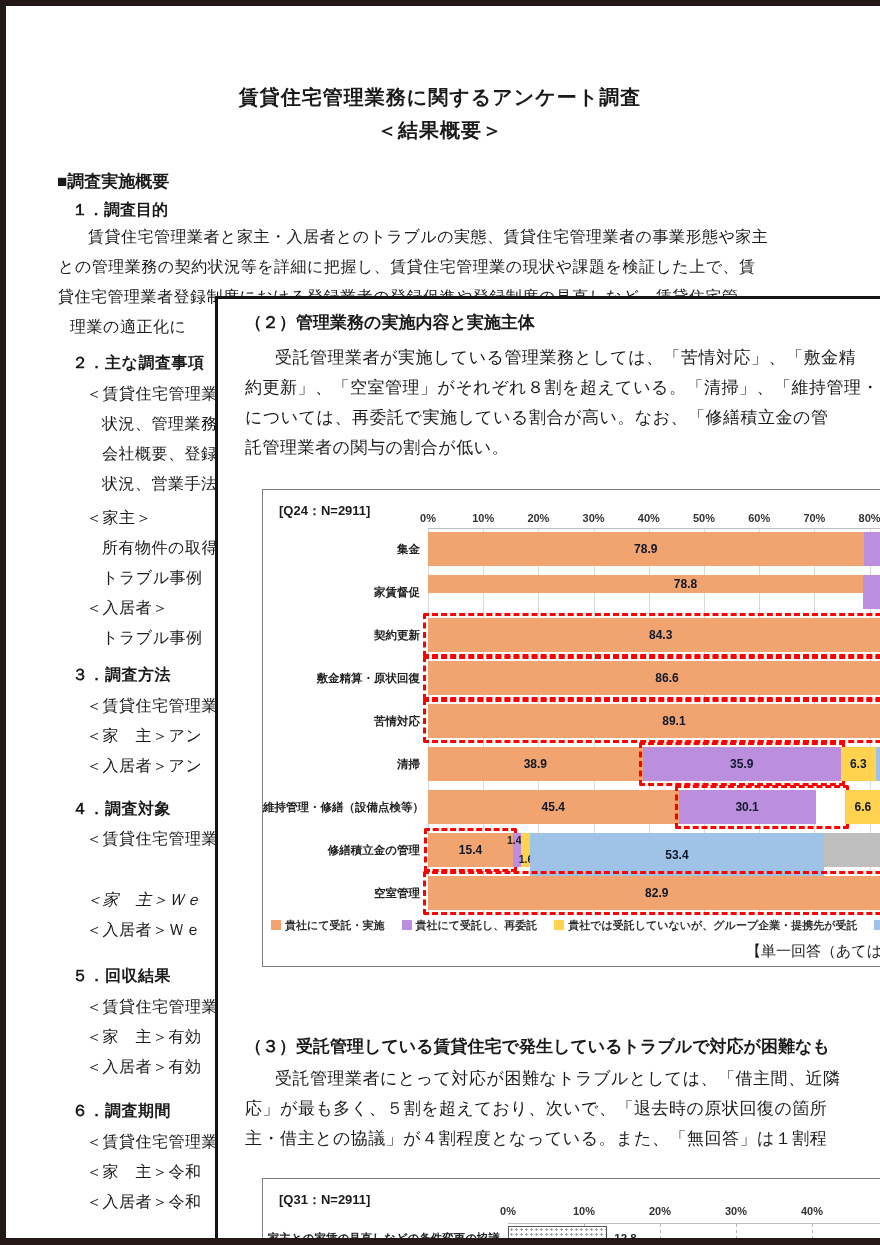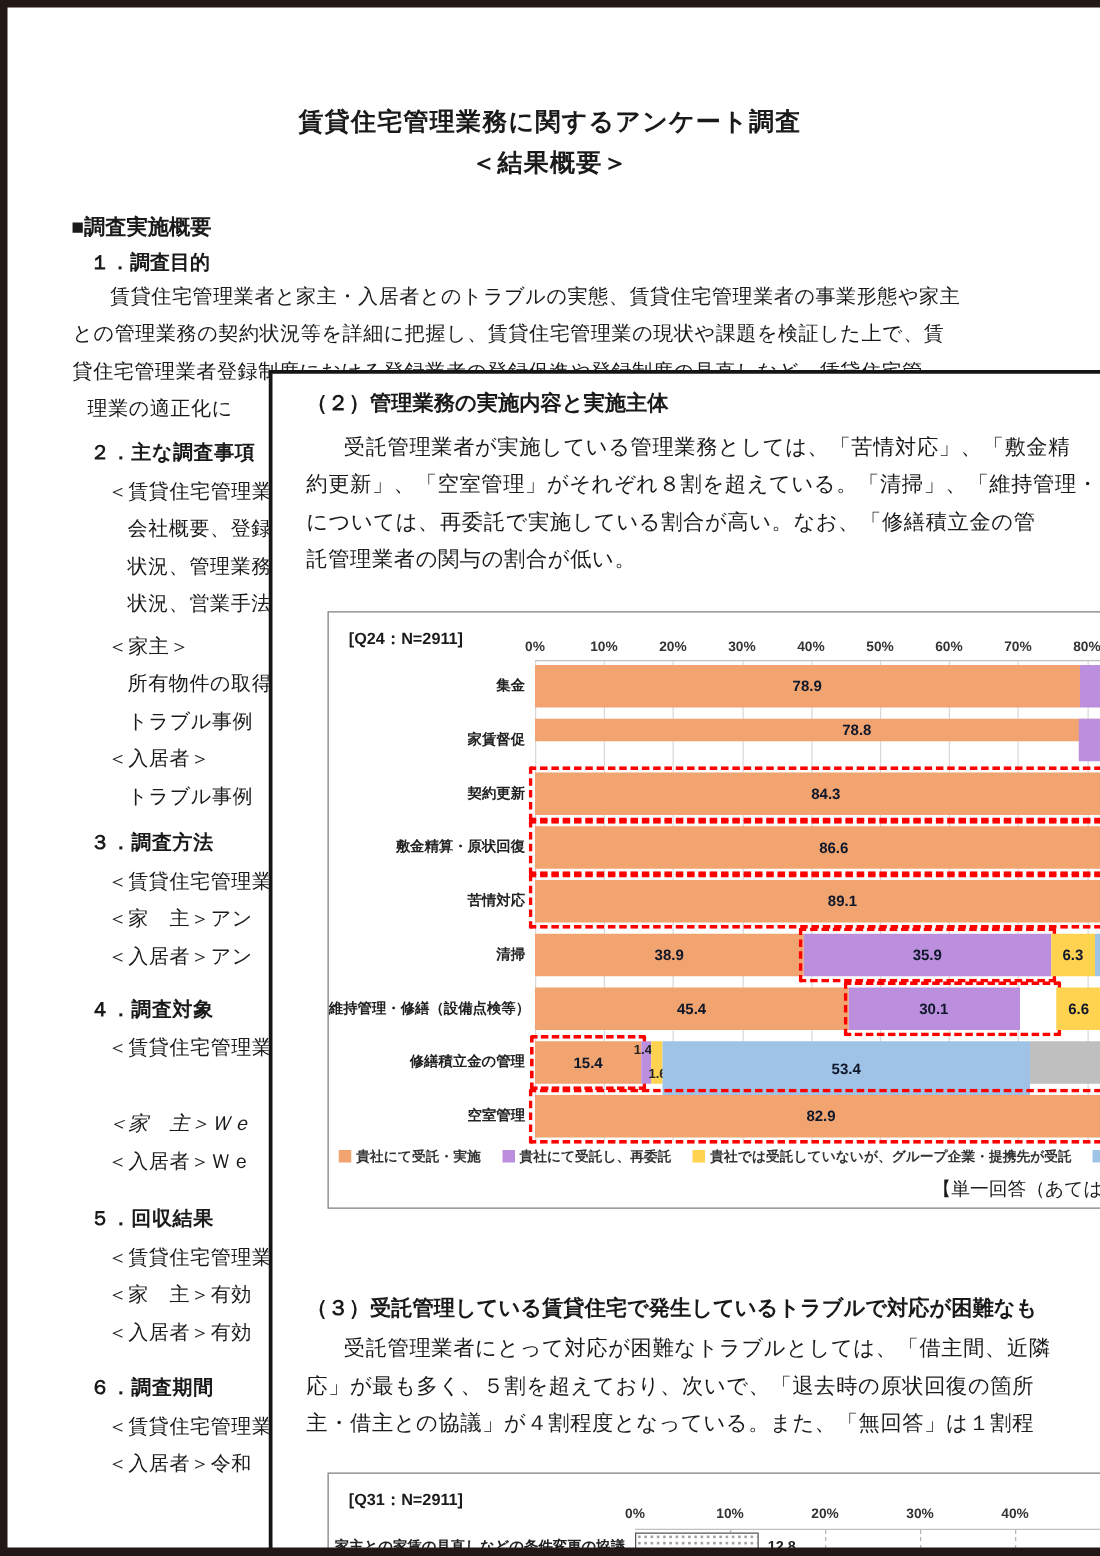--- a/index.html
+++ b/index.html
@@ -49,42 +49,43 @@
 <div class="p1-subtitle">＜結果概要＞</div>
 <div class="p1-ovh">■調査実施概要</div>
 <div class="p1-s1">１．調査目的</div>
 <div class="p1-line" style="left:88px;top:227px;">賃貸住宅管理業者と家主・入居者とのトラブルの実態、賃貸住宅管理業者の事業形態や家主</div>
 <div class="p1-line" style="left:58px;top:257px;">との管理業務の契約状況等を詳細に把握し、賃貸住宅管理業の現状や課題を検証した上で、賃</div>
 <div class="p1-line" style="left:58px;top:287px;">貸住宅管理業者登録制度における登録業者の登録促進や登録制度の見直しなど、賃貸住宅管</div>
 <div class="p1-line" style="left:70px;top:317px;">理業の適正化に</div>
 <div id="left-col">
     <div class="lc-item lc-bold" style="margin-top: 0px;">２．主な調査事項</div>
     <div class="lc-item lc-i1" style="margin-top: 1px;">＜賃貸住宅管理業</div>
+    <div class="lc-item lc-i2" style="margin-top: 0px;">状況、管理業務</div>
     <div class="lc-item lc-i2" style="margin-top: 0px;">会社概要、登録</div>
-    <div class="lc-item lc-i2" style="margin-top: 0px;">状況、管理業務</div>
     <div class="lc-item lc-i2" style="margin-top: 0px;">状況、営業手法</div>
     <div class="lc-item lc-i1" style="margin-top: 4px;">＜家主＞</div>
     <div class="lc-item lc-i2" style="margin-top: 0px;">所有物件の取得</div>
     <div class="lc-item lc-i2" style="margin-top: 0px;">トラブル事例</div>
     <div class="lc-item lc-i1" style="margin-top: 0px;">＜入居者＞</div>
     <div class="lc-item lc-i2" style="margin-top: 0px;">トラブル事例</div>
     <div class="lc-item lc-bold" style="margin-top: 7px;">３．調査方法</div>
     <div class="lc-item lc-i1" style="margin-top: 1px;">＜賃貸住宅管理業</div>
     <div class="lc-item lc-i1" style="margin-top: 0px;">＜家　主＞アン</div>
     <div class="lc-item lc-i1" style="margin-top: 0px;">＜入居者＞アン</div>
     <div class="lc-item lc-bold" style="margin-top: 13px;">４．調査対象</div>
     <div class="lc-item lc-i1" style="margin-top: 0px;">＜賃貸住宅管理業</div>
     <div class="lc-item lc-i1" style="margin-top: 31px; font-style: italic;">＜家　主＞Ｗｅ</div>
     <div class="lc-item lc-i1" style="margin-top: 0px;">＜入居者＞Ｗｅ</div>
     <div class="lc-item lc-bold" style="margin-top: 16px;">５．回収結果</div>
     <div class="lc-item lc-i1" style="margin-top: 1px;">＜賃貸住宅管理業</div>
     <div class="lc-item lc-i1" style="margin-top: 0px;">＜家　主＞有効</div>
     <div class="lc-item lc-i1" style="margin-top: 0px;">＜入居者＞有効</div>
     <div class="lc-item lc-bold" style="margin-top: 14px;">６．調査期間</div>
     <div class="lc-item lc-i1" style="margin-top: 1px;">＜賃貸住宅管理業</div>
+    <div class="lc-item lc-i1" style="margin-top: 0px;">＜家　主＞令和</div>
     <div class="lc-item lc-i1" style="margin-top: 0px;">＜入居者＞令和</div>
   </div>
 
 <div id="overlay">
   <div class="p2-h" style="left:27px;top:12px;">（２）管理業務の実施内容と実施主体</div>
   <div class="p2-line" style="left:57px;top:47px;">受託管理業者が実施している管理業務としては、「苦情対応」、「敷金精</div>
   <div class="p2-line" style="left:27px;top:77px;">約更新」、「空室管理」がそれぞれ８割を超えている。「清掃」、「維持管理・</div>
   <div class="p2-line" style="left:27px;top:107px;">については、再委託で実施している割合が高い。なお、「修繕積立金の管</div>
   <div class="p2-line" style="left:27px;top:137px;">託管理業者の関与の割合が低い。</div>
 

